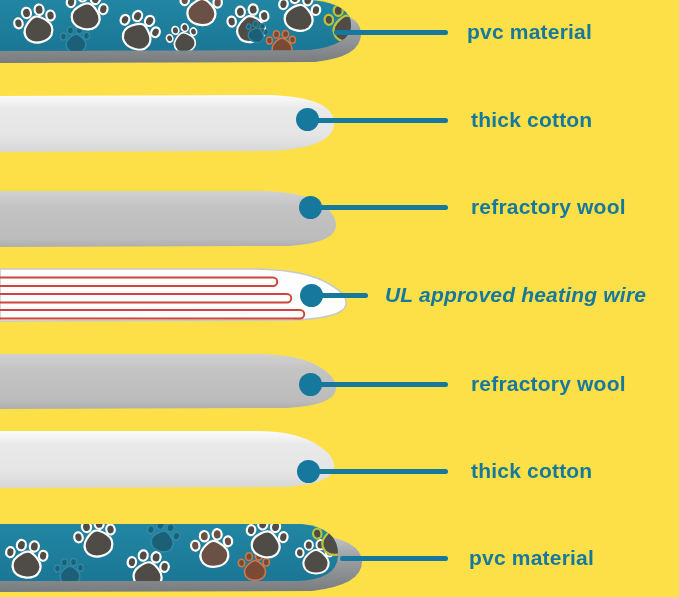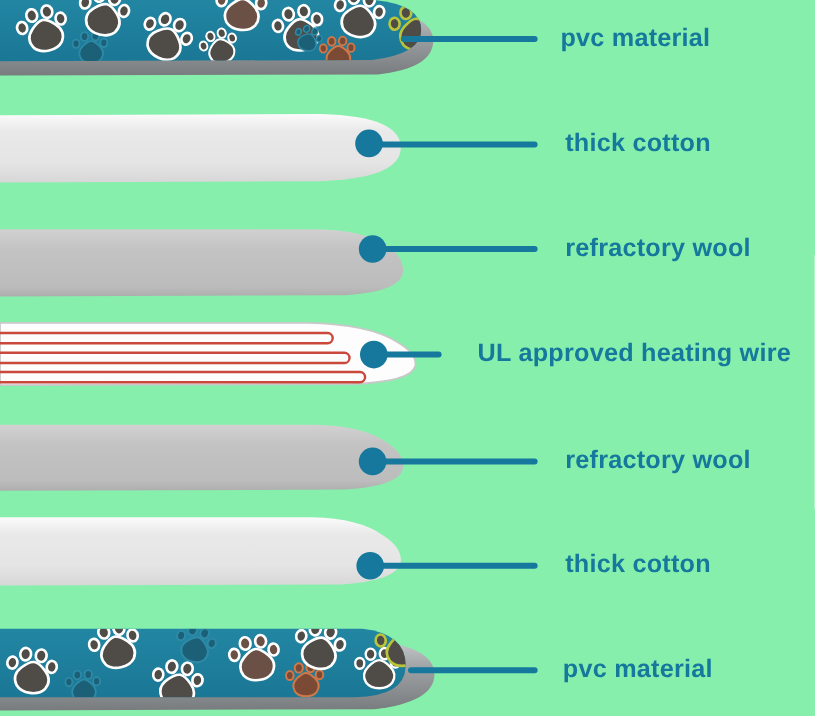--- a/index.html
+++ b/index.html
@@ -1,17 +1,17 @@
 <!DOCTYPE html>
 <html><head>
 <meta charset="utf-8">
 <style>
   html,body{margin:0;padding:0;background:#ffffff;}
   .stage{
-    position:relative;width:679px;height:597px;background:#86efac;overflow:hidden;
+    position:relative;width:679px;height:597px;background:#fde047;overflow:hidden;
     font-family:"Liberation Sans",sans-serif;
   }
   .stage svg{position:absolute;left:0;top:0;}
   .layer-label{
     position:absolute;height:26px;line-height:26px;white-space:nowrap;
     font-size:21px;font-weight:bold;color:#15789c;letter-spacing:.2px;
   }
   .leader{position:absolute;height:5px;background:#15789c;border-radius:2.5px;}
   .dot{position:absolute;width:23px;height:23px;border-radius:50%;background:#15789c;}
   .paw-dark{fill:#4f4b46;stroke:#ffffff;}
@@ -120,18 +120,18 @@
 
   <div class="dot" style="left:296px;top:108px;"></div>
   <div class="dot" style="left:299px;top:196px;"></div>
   <div class="dot" style="left:300px;top:284px;"></div>
   <div class="dot" style="left:299px;top:373px;"></div>
   <div class="dot" style="left:297px;top:460px;"></div>
 
   <div class="layer-label" style="left:467px;top:19px;">pvc material</div>
   <div class="layer-label" style="left:471px;top:107px;">thick cotton</div>
   <div class="layer-label" style="left:471px;top:194px;">refractory wool</div>
-  <div class="layer-label" style="left:398px;top:282px;">UL approved heating wire</div>
+  <div class="layer-label" style="left:385px;top:282px;font-style:italic;">UL approved heating wire</div>
   <div class="layer-label" style="left:471px;top:371px;">refractory wool</div>
   <div class="layer-label" style="left:471px;top:458px;">thick cotton</div>
   <div class="layer-label" style="left:469px;top:545px;">pvc material</div>
 
 </div>
 
 </body></html>

